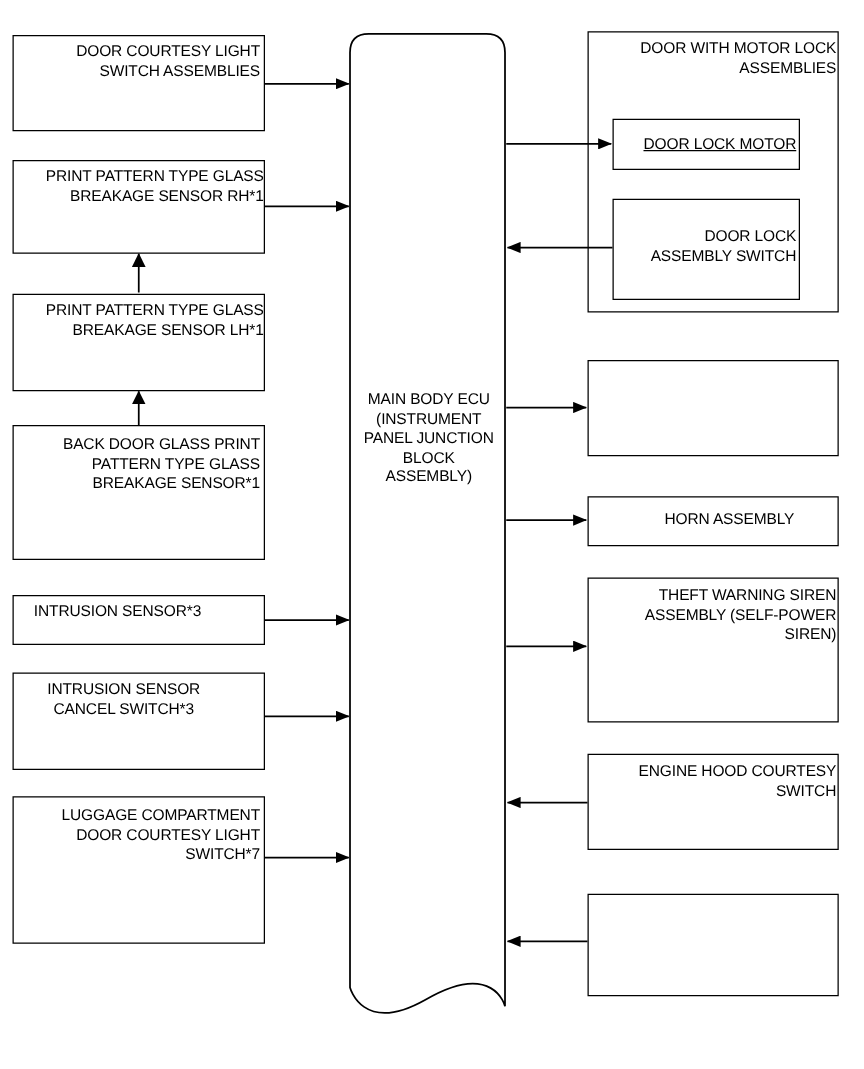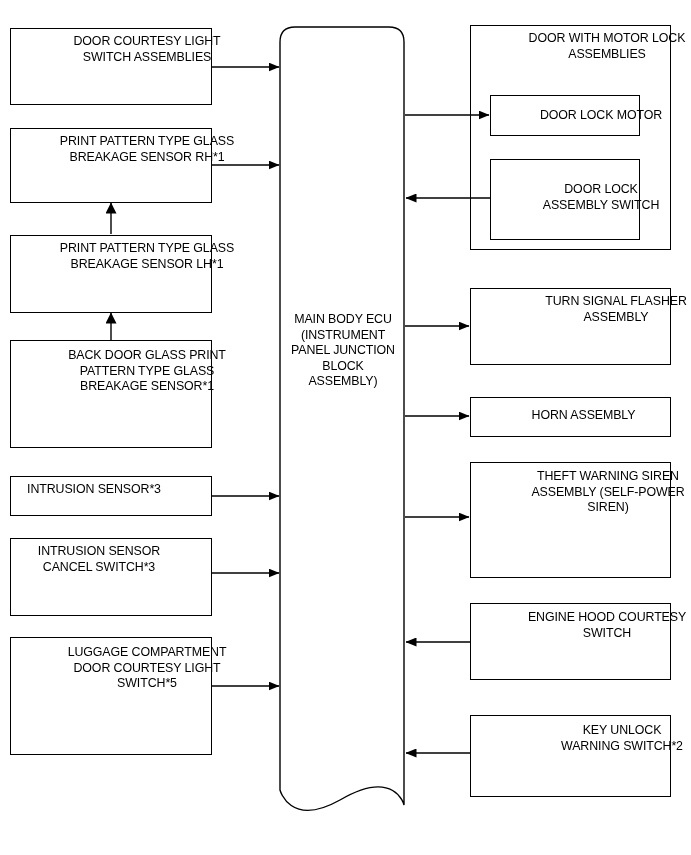--- a/index.html
+++ b/index.html
@@ -30,21 +30,21 @@
   }
   .node-label {
     position: absolute;
     box-sizing: border-box;
     font-size: 12.4px;
     line-height: 15.6px;
     color: #000000;
     letter-spacing: -0.1px;
     white-space: pre-line;
   }
-  .lbl-left { text-align: center; margin-left: 34px; }
+  .lbl-left { text-align: right; }
   .lbl-center { text-align: center; }
   .ecu-label {
     position: absolute;
     left: 283px;
     top: 312px;
     width: 120px;
     font-size: 12.4px;
     line-height: 15.6px;
     color: #000000;
     text-align: center;
@@ -118,46 +118,42 @@
   <div class="node-box" style="left:10px; top:476px; width:202px; height:40px;"></div>
   <div class="node-label lbl-center" style="left:10px; top:482px; width:168px;">INTRUSION SENSOR*3</div>
 
   <div class="node-box" style="left:10px; top:538px; width:202px; height:78px;"></div>
   <div class="node-label lbl-center" style="left:10px; top:544px; width:178px;">INTRUSION SENSOR
 CANCEL SWITCH*3</div>
 
   <div class="node-box" style="left:10px; top:637px; width:202px; height:118px;"></div>
   <div class="node-label lbl-left" style="left:18px; top:645px; width:190px;">LUGGAGE COMPARTMENT
 DOOR COURTESY LIGHT
-SWITCH*5</div>
+SWITCH*7</div>
 
   <div class="node-box" style="left:470px; top:25px; width:201px; height:225px;"></div>
   <div class="node-label lbl-left" style="left:477px; top:31px; width:192px;">DOOR WITH MOTOR LOCK
 ASSEMBLIES</div>
 
   <div class="node-box" style="left:490px; top:95px; width:150px; height:41px;"></div>
-  <div class="node-label lbl-left" style="left:497px; top:108px; width:140px;">DOOR LOCK MOTOR</div>
+  <div class="node-label lbl-left" style="left:497px; top:108px; width:140px;text-decoration:underline;">DOOR LOCK MOTOR</div>
 
   <div class="node-box" style="left:490px; top:159px; width:150px; height:81px;"></div>
   <div class="node-label lbl-left" style="left:497px; top:182px; width:140px;">DOOR LOCK
 ASSEMBLY SWITCH</div>
 
   <div class="node-box" style="left:470px; top:288px; width:201px; height:77px;"></div>
-  <div class="node-label lbl-left" style="left:496px; top:294px; width:172px;">TURN SIGNAL FLASHER
-ASSEMBLY</div>
 
   <div class="node-box" style="left:470px; top:397px; width:201px; height:40px;"></div>
   <div class="node-label lbl-center" style="left:470px; top:408px; width:227px;">HORN ASSEMBLY</div>
 
   <div class="node-box" style="left:470px; top:462px; width:201px; height:116px;"></div>
   <div class="node-label lbl-left" style="left:479px; top:469px; width:190px;">THEFT WARNING SIREN
 ASSEMBLY (SELF-POWER
 SIREN)</div>
 
   <div class="node-box" style="left:470px; top:603px; width:201px; height:77px;"></div>
   <div class="node-label lbl-left" style="left:477px; top:610px; width:192px;">ENGINE HOOD COURTESY
 SWITCH</div>
 
   <div class="node-box" style="left:470px; top:715px; width:201px; height:82px;"></div>
-  <div class="node-label lbl-left" style="left:508px; top:723px; width:160px;">KEY UNLOCK
-WARNING SWITCH*2</div>
 
 </div>
 
 </body></html>

